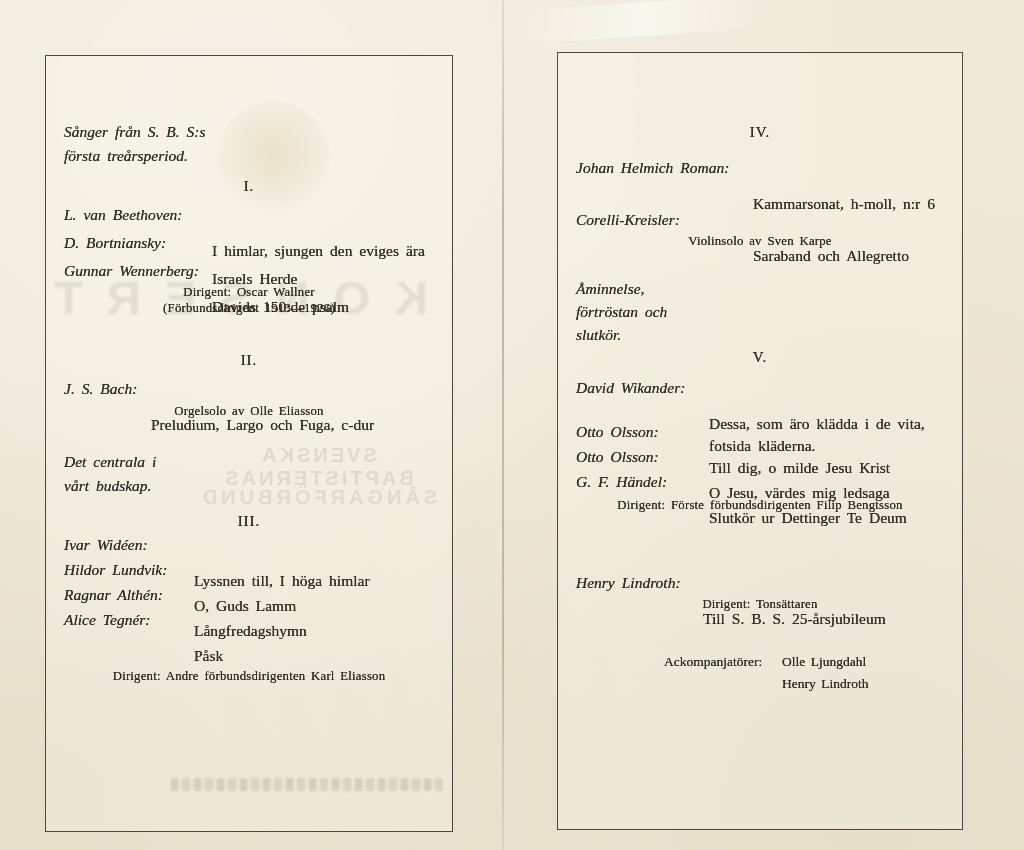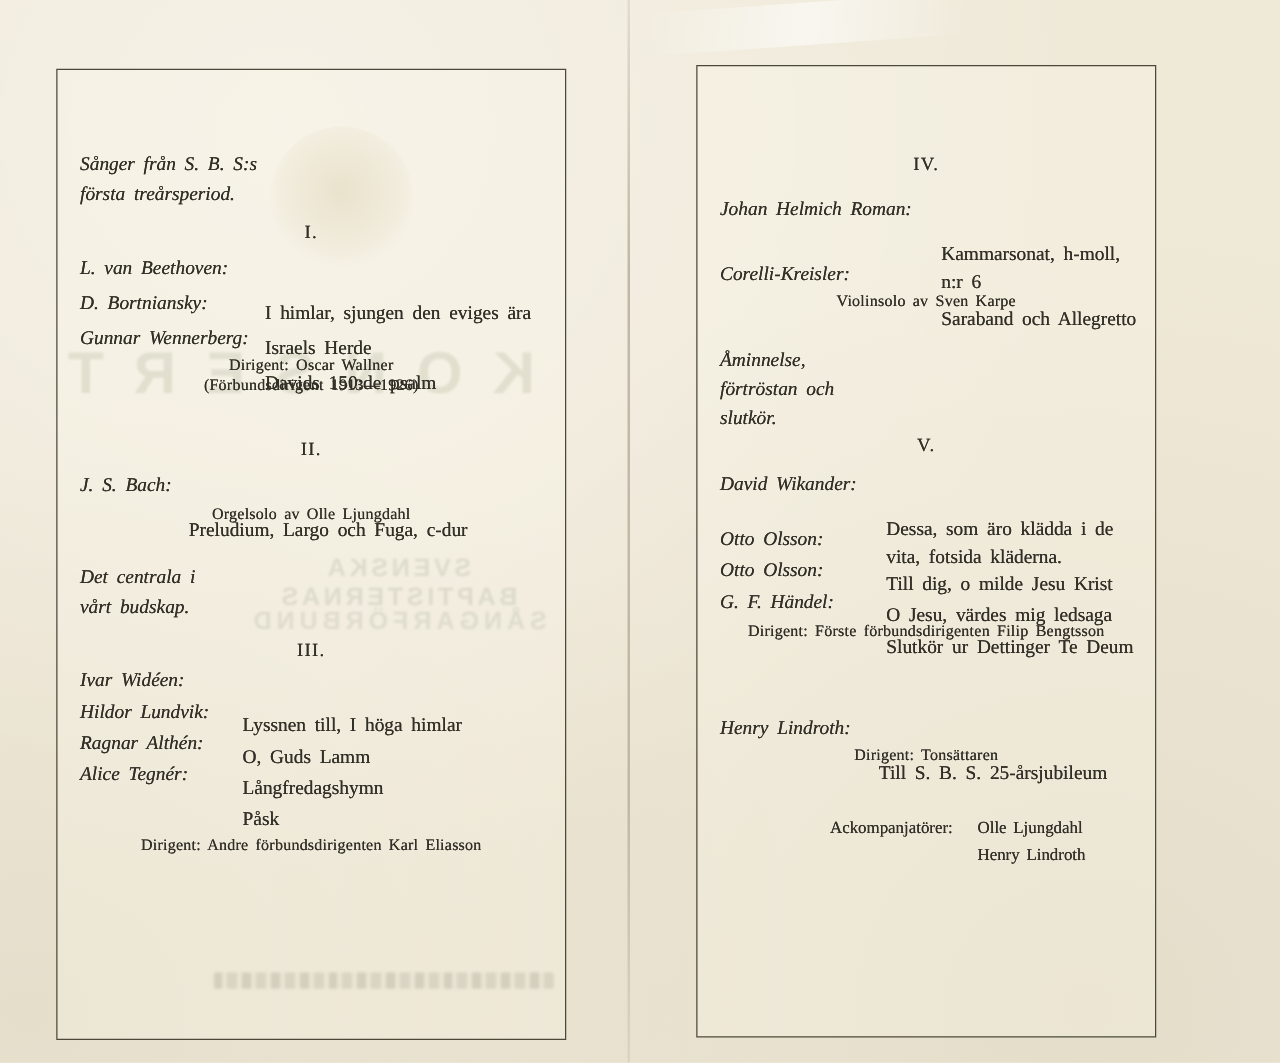--- a/index.html
+++ b/index.html
@@ -22,21 +22,21 @@
     background:linear-gradient(100deg, transparent 20%, rgba(255,255,255,0.55) 50%, transparent 80%);
     transform:rotate(-4deg);
   }
   .page{
     position:absolute; box-sizing:border-box;
     border:1.5px solid #4b4839;
     background:rgba(252,248,236,0.30);
     overflow:hidden;
   }
   .page-left{left:45px; top:55px; width:408px; height:777px;}
-  .page-right{left:557px; top:52px; width:368px; height:778px;}
+  .page-right{left:557px; top:52px; width:406px; height:778px;}
   .numeral{
     position:absolute; left:0; right:0; text-align:center;
     font-size:15px; letter-spacing:1px; word-spacing:2px;
     text-shadow:0 0 .3px currentColor;
   }
   .row{
     position:absolute; left:18px; right:10px;
     display:flex; align-items:flex-start;
     font-size:15.5px; line-height:22px; word-spacing:0.2em;
     text-shadow:0 0 .3px currentColor;
@@ -132,21 +132,21 @@
 
   <div class="note" style="top:228px">Dirigent: Oscar Wallner</div>
   <div class="note" style="top:244px">(Förbundsdirigent 1913—1926)</div>
 
   <div class="numeral" style="top:296px">II.</div>
 
   <div class="row" style="top:322px">
     <span class="comp" style="width:87px">J. S. Bach:</span>
     <span class="work">Preludium, Largo och Fuga, c-dur</span>
   </div>
-  <div class="note" style="top:347px">Orgelsolo av Olle Ljungdahl</div>
+  <div class="note" style="top:347px">Orgelsolo av Olle Eliasson</div>
 
   <div class="mnote" style="top:394px">
     <div>Det centrala i</div>
     <div>vårt budskap.</div>
   </div>
 
   <div class="numeral" style="top:457px">III.</div>
 
   <div class="row" style="top:503px">
     <span class="comp" style="width:130px">Hildor Lundvik:</span>

